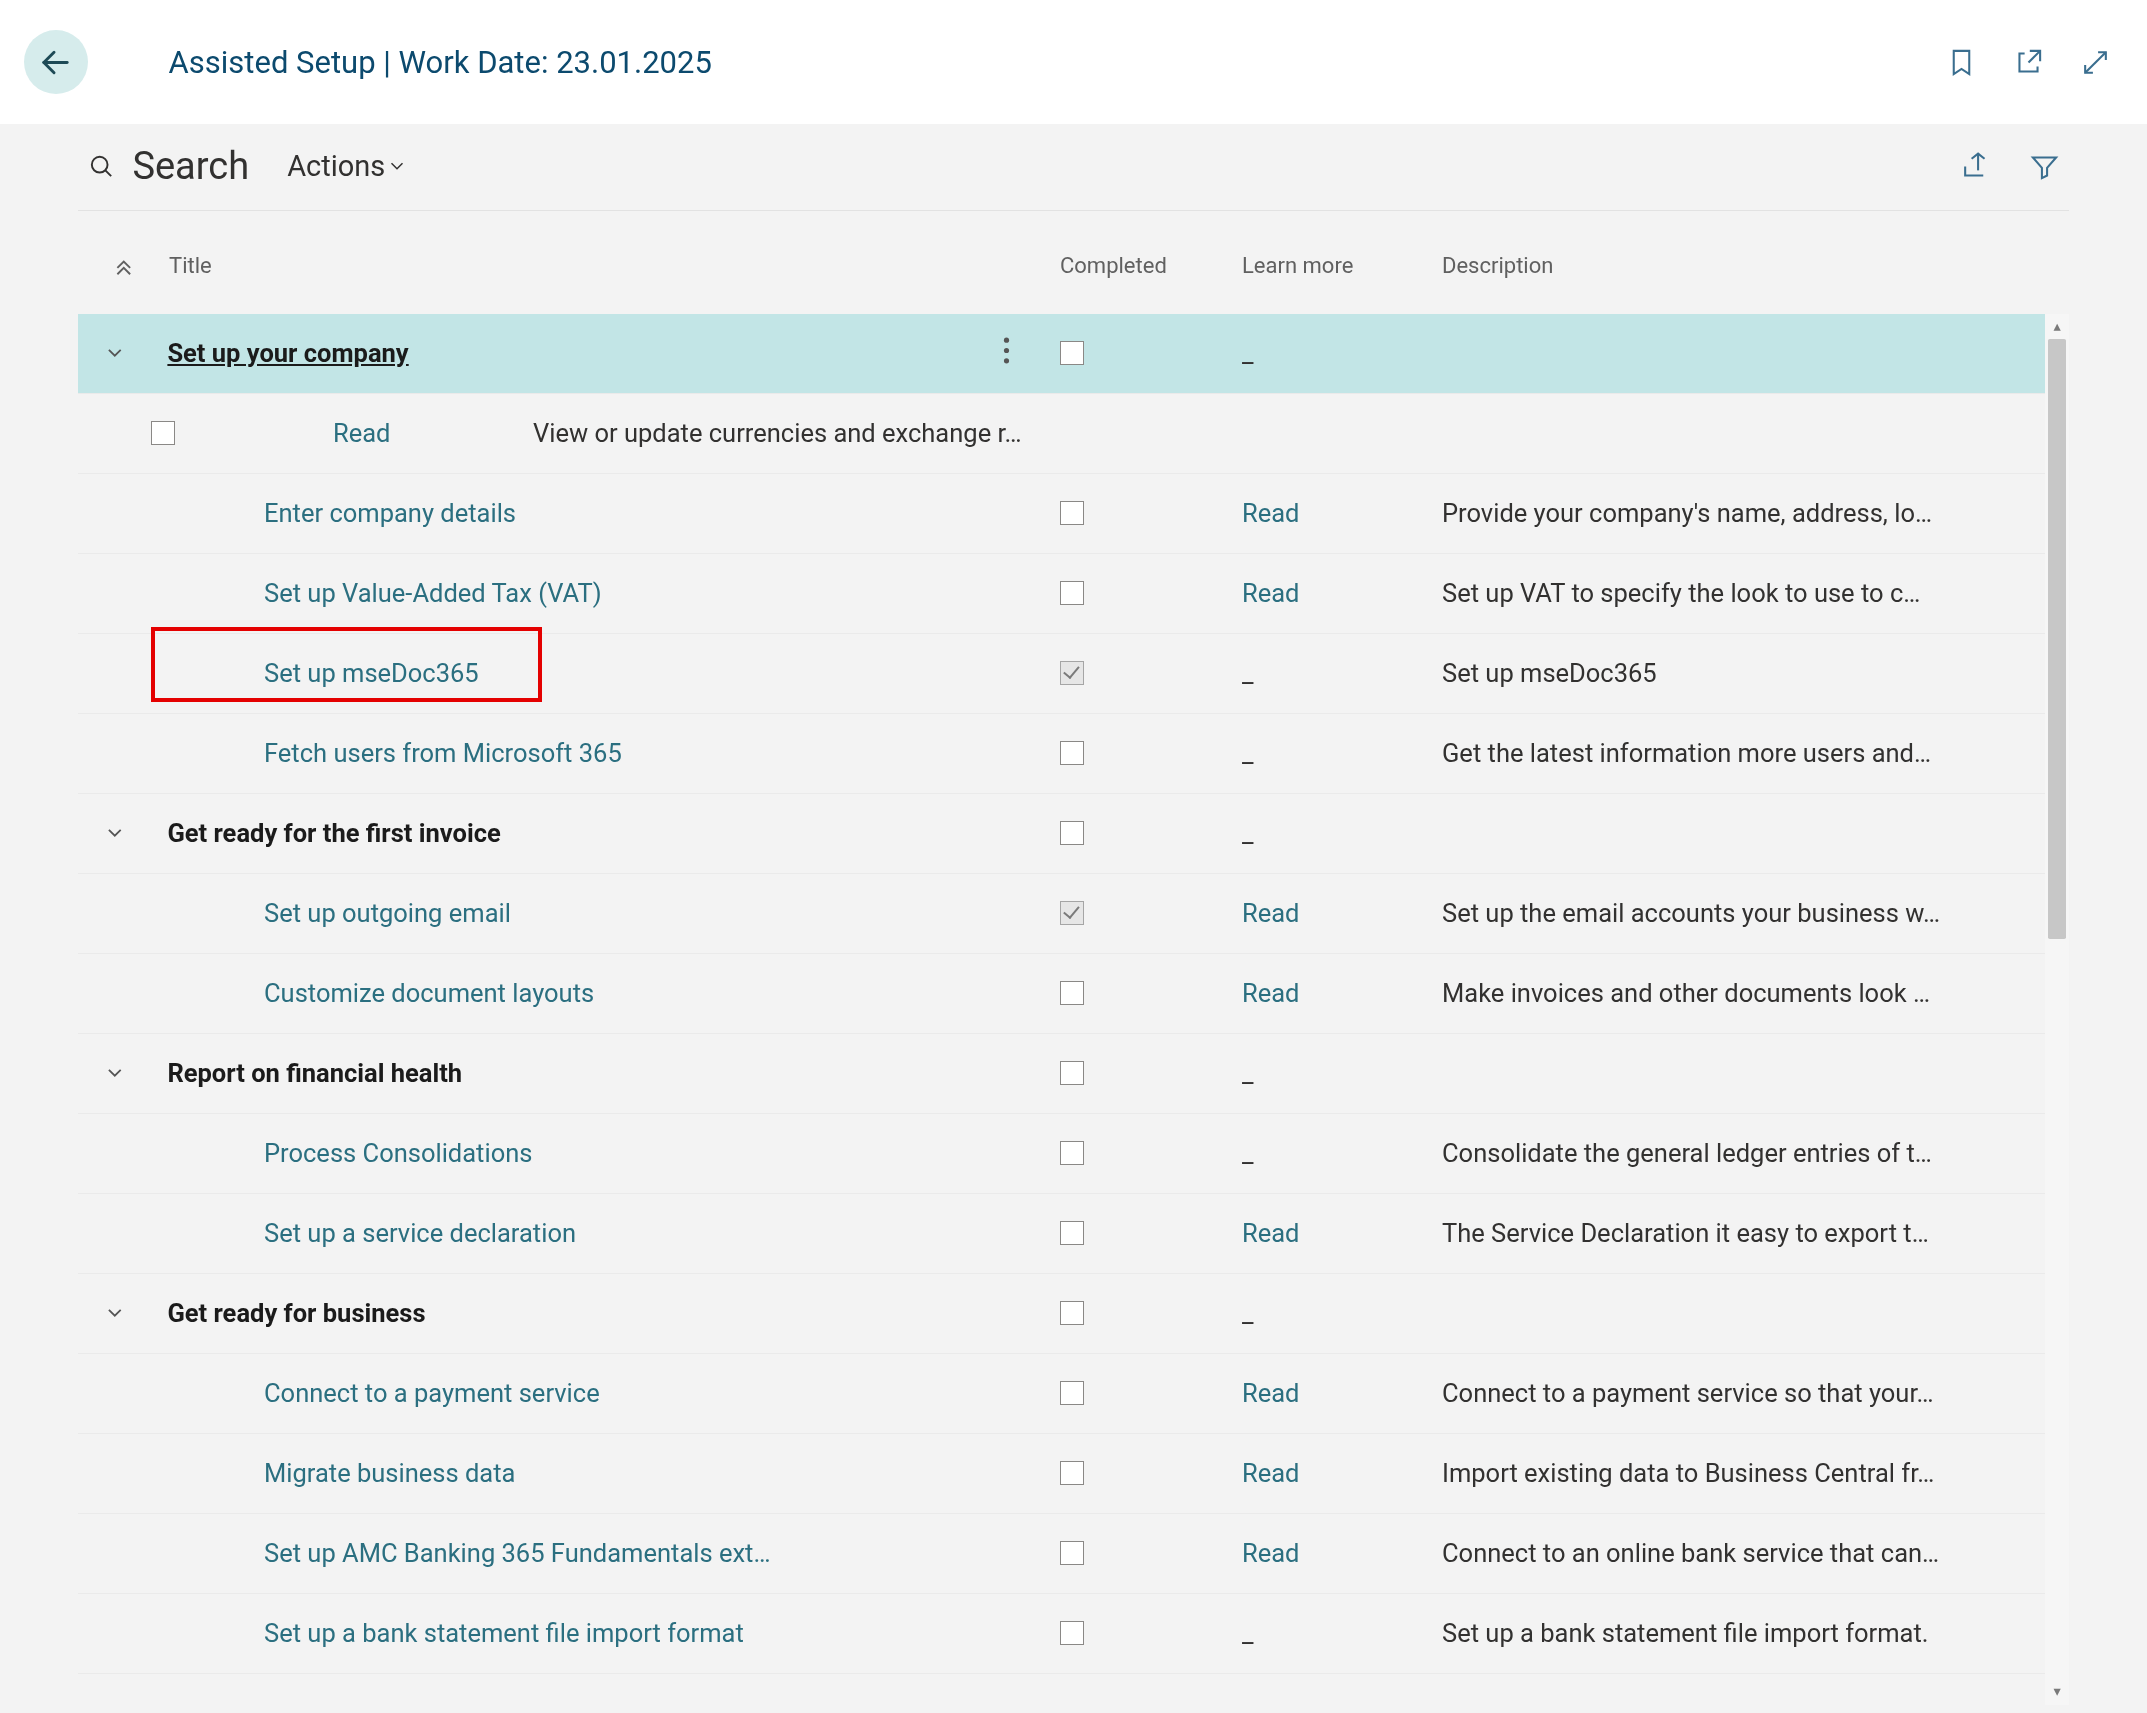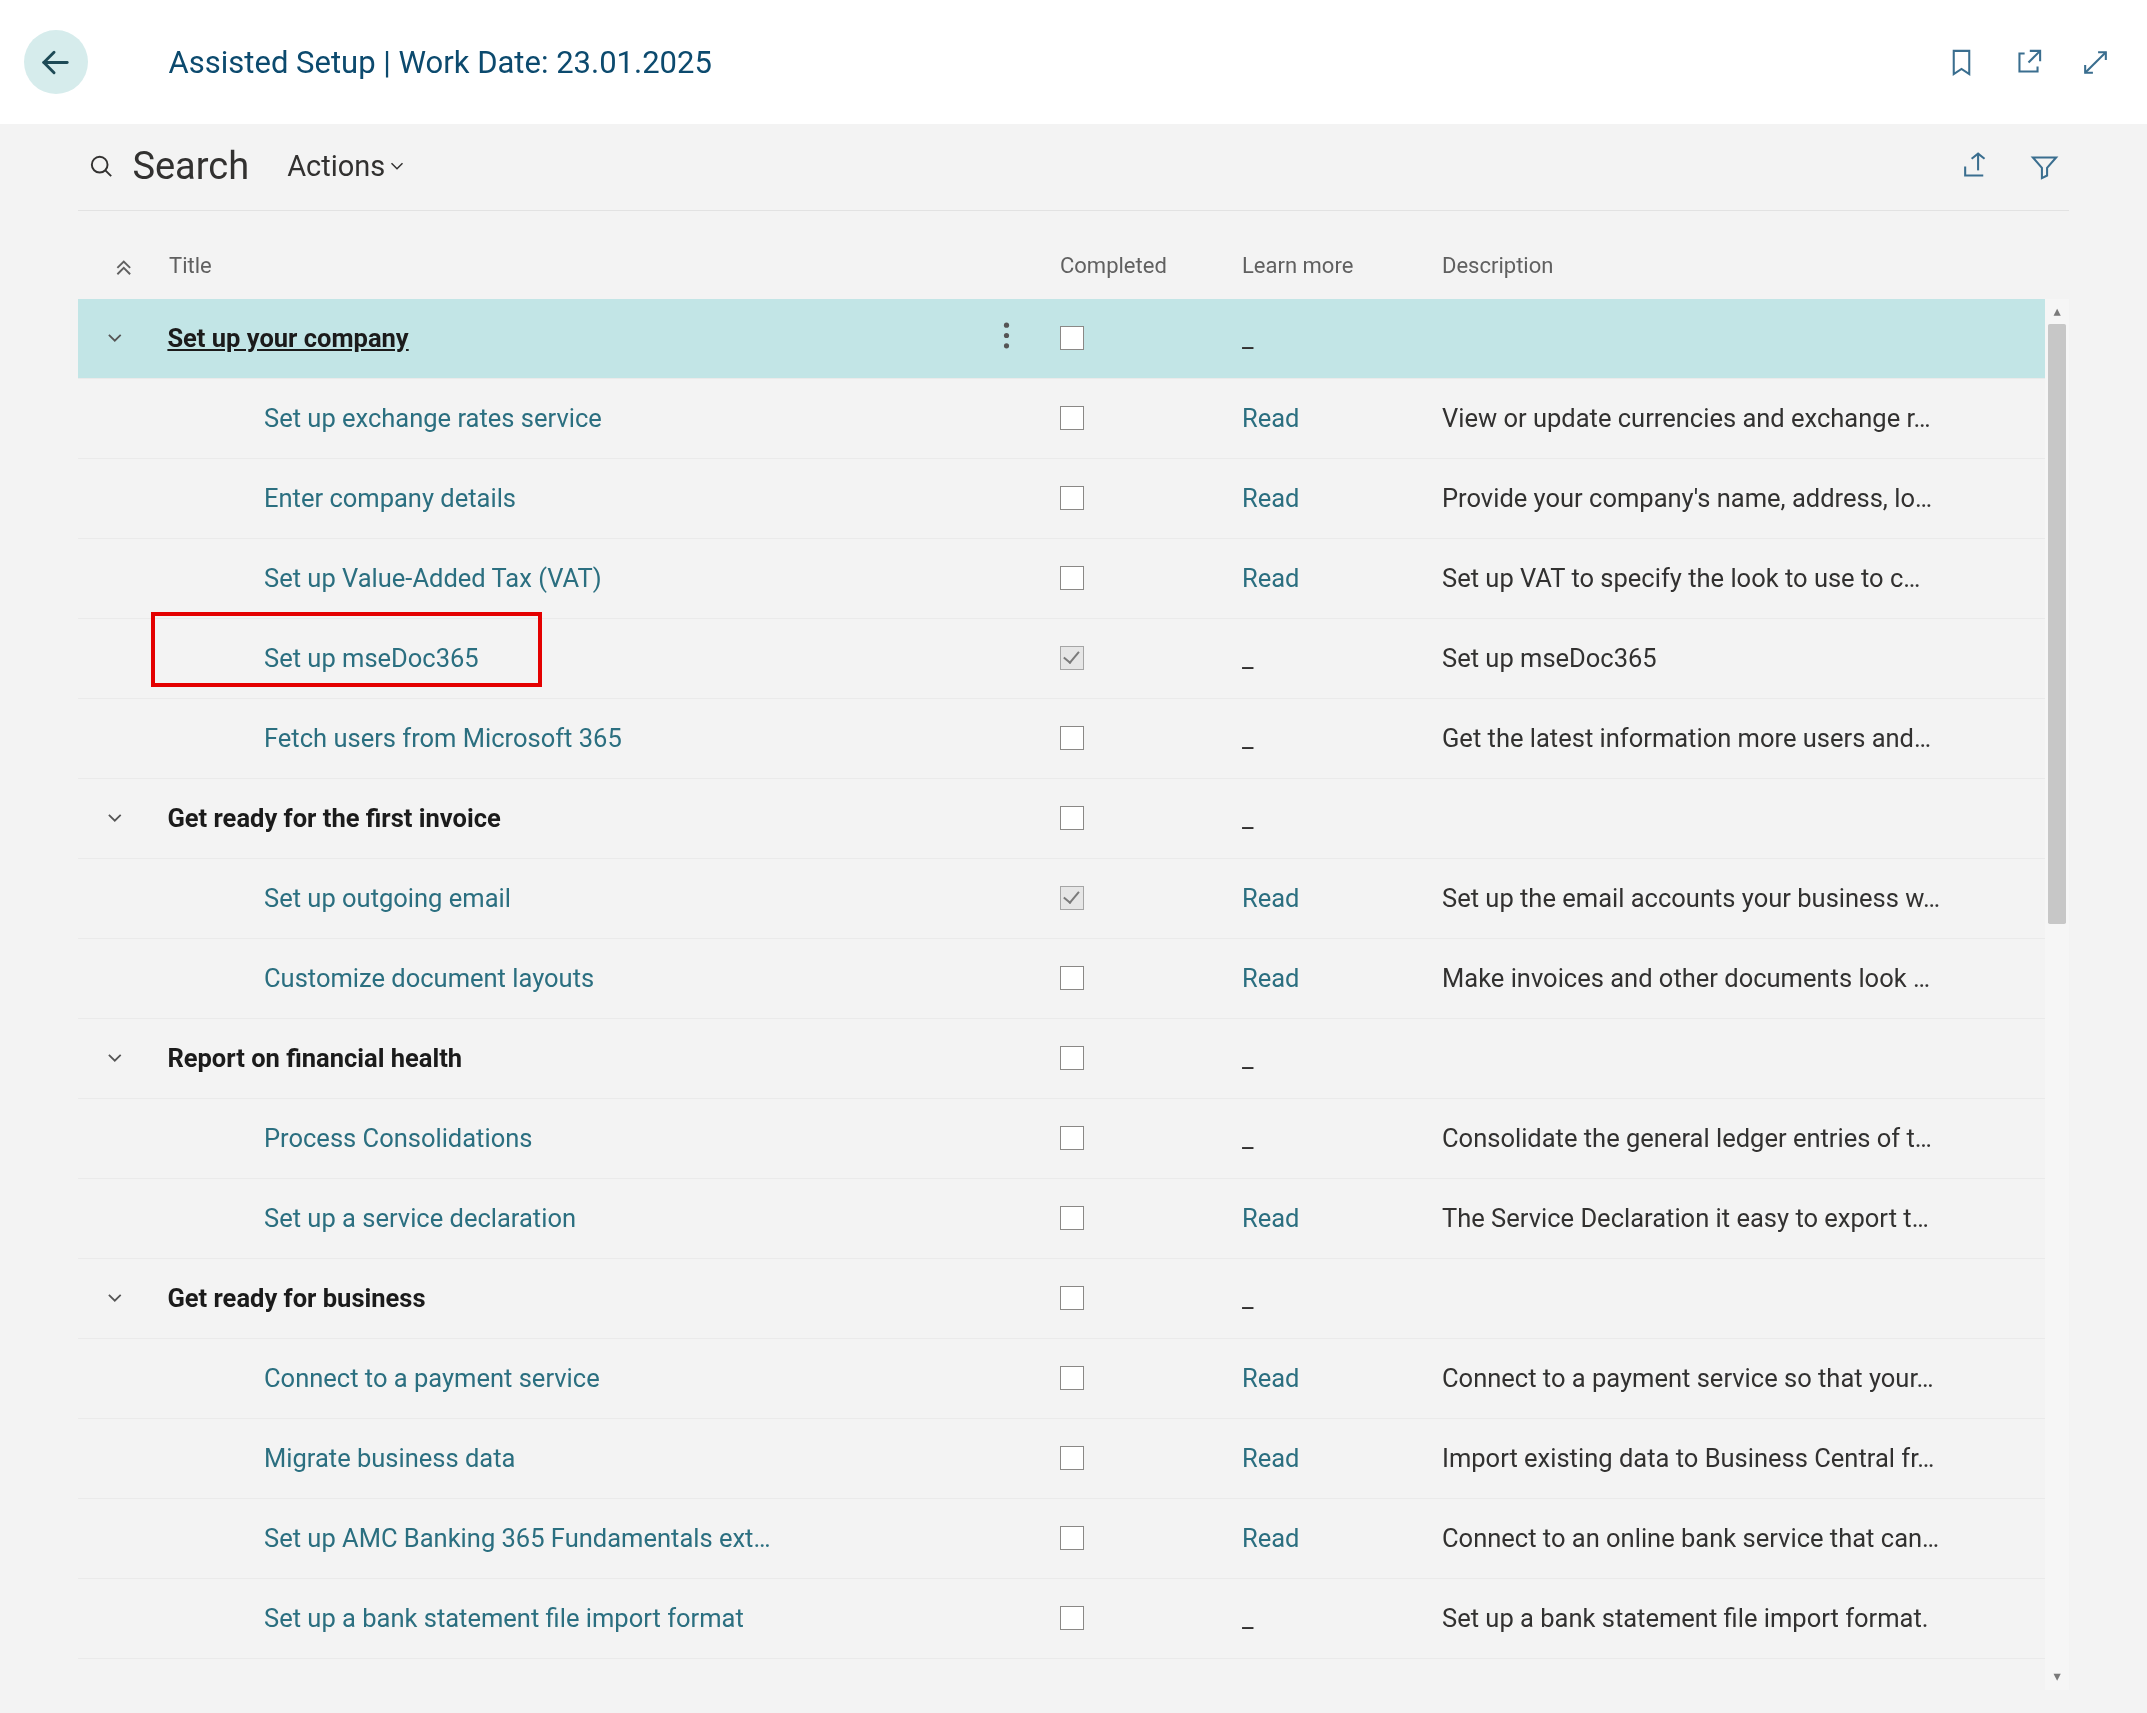--- a/index.html
+++ b/index.html
@@ -96,20 +96,21 @@
   }
   .col-expand { width:91px; display:flex; justify-content:center; }
   .col-title  { width:891px; padding-left:0; }
   .col-completed { width:182px; text-align:left; }
   .col-learn  { width:200px; text-align:left; }
   .col-desc   { flex:1; text-align:left; }
 
   .rows {
     height:1391px;
     overflow-y:hidden;
+    margin-top:15px;
   }
   .row {
     display:flex;
     align-items:center;
     height:80px;
     border-bottom:1.8px solid #eaeaea;
     position:relative;
   }
   .row.group .group-title {
     font-weight:700;
@@ -301,21 +302,20 @@
             <div class="learn-cell dash">_</div>
             <div class="desc-cell"></div>
             <div class="more-dots"><svg width="9" height="31" viewBox="0 0 6 24">
                 <circle cx="3" cy="4" r="2" fill="#555"></circle>
                 <circle cx="3" cy="12" r="2" fill="#555"></circle>
                 <circle cx="3" cy="20" r="2" fill="#555"></circle>
               </svg></div>
           </div>
           <div class="row child">
             <div class="cell-icon"></div>
-            <div class="title-cell"><span class="link">Set up exchange rates service</span></div>
             <div class="completed-cell">
               <span class="chk"></span>
             </div>
             <div class="learn-cell">Read</div>
             <div class="desc-cell">View or update currencies and exchange r…</div>
           </div>
           <div class="row child">
             <div class="cell-icon"></div>
             <div class="title-cell"><span class="link">Enter company details</span></div>
             <div class="completed-cell">

